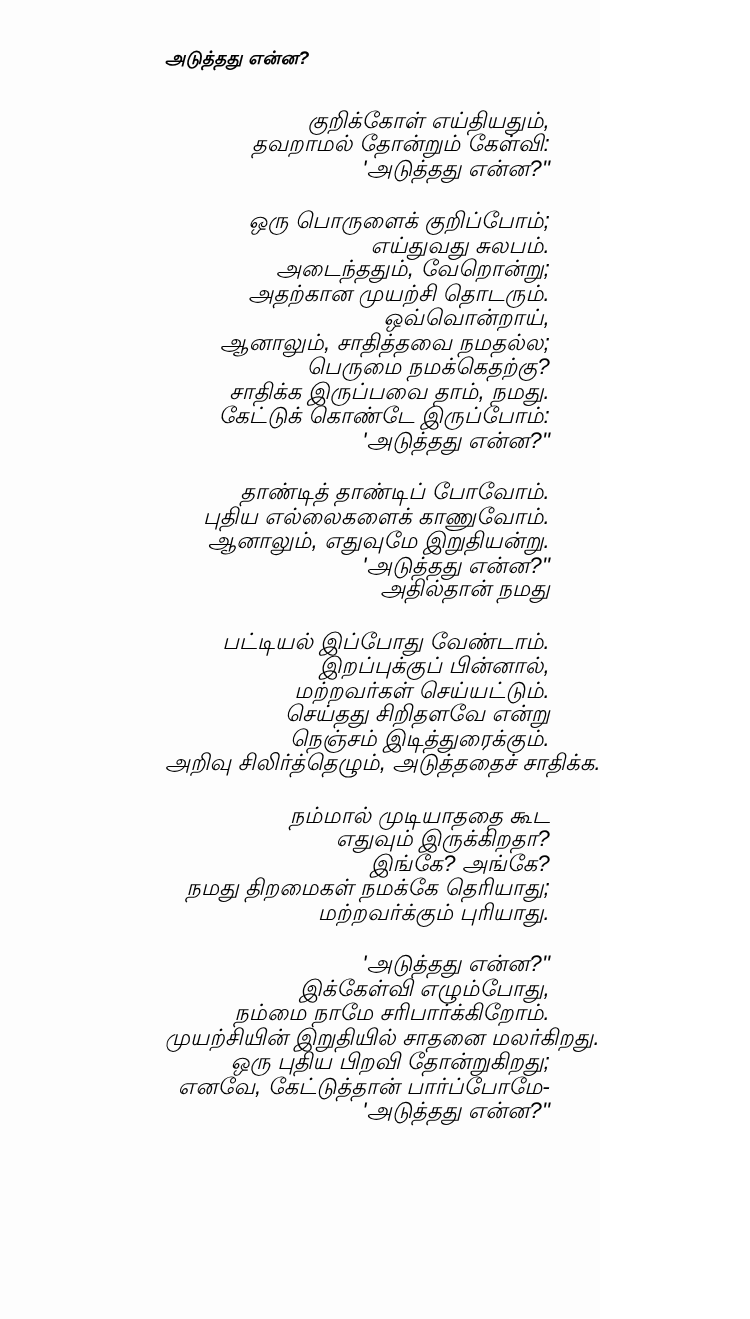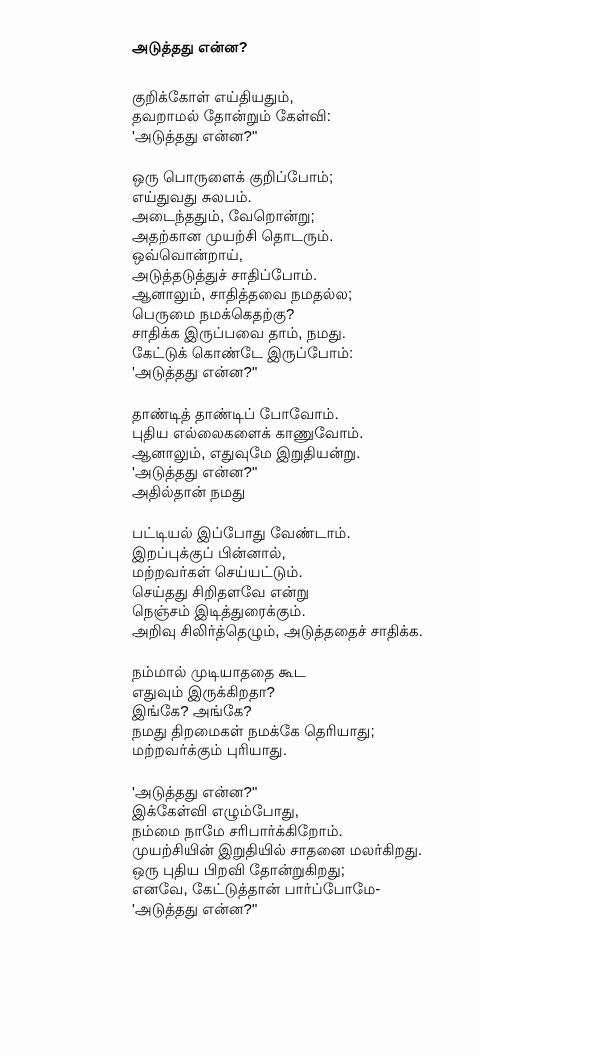--- a/index.html
+++ b/index.html
@@ -15,36 +15,38 @@
     position: relative;
     overflow: hidden;
   }
   .page {
     width: 480px;
     height: 1055px;
     box-sizing: border-box;
     padding: 38px 40px 20px 132px;
     background: #fdfdfd;
     position: relative;
+    font-style: italic;
   }
   .poem-title {
     font-size: 14.5px;
     font-weight: bold;
     letter-spacing: 0.3px;
     margin: 0 0 30px 0;
     line-height: 1.3;
   }
   .stanza {
     margin: 0 0 22px 0;
   }
   .line {
-    font-size: 15px;
+    font-size: 18px;
     line-height: 19.5px;
     white-space: nowrap;
     letter-spacing: 0.1px;
+    text-align: right;
   }
   .stanza:last-child {
     margin-bottom: 0;
   }
 </style>
 </head>
 <body>
 
 <div class="page">
   <div class="poem-title">அடுத்தது என்ன?</div>
@@ -53,21 +55,20 @@
         <div class="line">குறிக்கோள் எய்தியதும்,</div>
         <div class="line">தவறாமல் தோன்றும் கேள்வி:</div>
         <div class="line">'அடுத்தது என்ன?"</div>
       </div>
       <div class="stanza">
         <div class="line">ஒரு பொருளைக் குறிப்போம்;</div>
         <div class="line">எய்துவது சுலபம்.</div>
         <div class="line">அடைந்ததும், வேறொன்று;</div>
         <div class="line">அதற்கான முயற்சி தொடரும்.</div>
         <div class="line">ஒவ்வொன்றாய்,</div>
-        <div class="line">அடுத்தடுத்துச் சாதிப்போம்.</div>
         <div class="line">ஆனாலும், சாதித்தவை நமதல்ல;</div>
         <div class="line">பெருமை நமக்கெதற்கு?</div>
         <div class="line">சாதிக்க இருப்பவை தாம், நமது.</div>
         <div class="line">கேட்டுக் கொண்டே இருப்போம்:</div>
         <div class="line">'அடுத்தது என்ன?"</div>
       </div>
       <div class="stanza">
         <div class="line">தாண்டித் தாண்டிப் போவோம்.</div>
         <div class="line">புதிய எல்லைகளைக் காணுவோம்.</div>
         <div class="line">ஆனாலும், எதுவுமே இறுதியன்று.</div>

